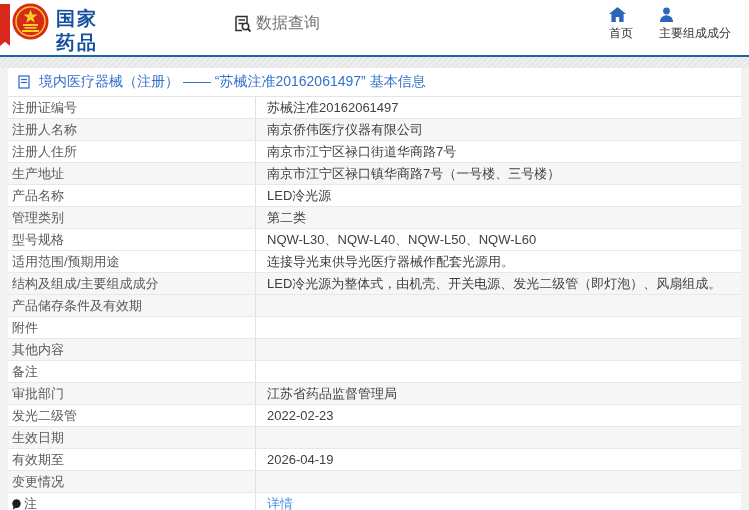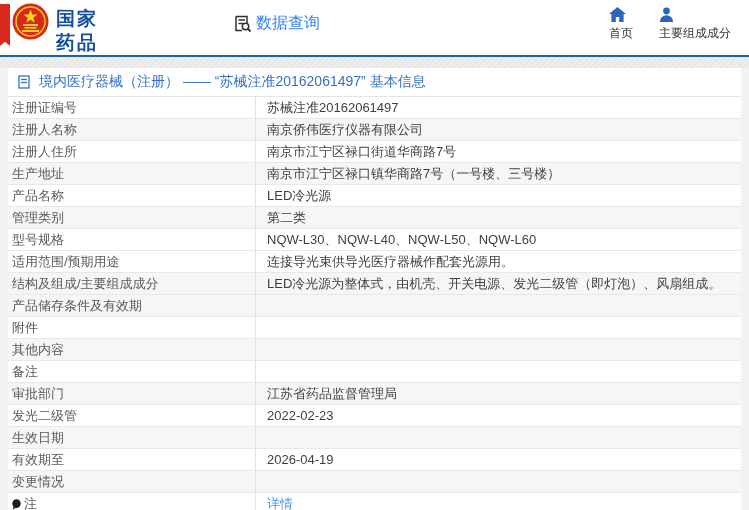--- a/index.html
+++ b/index.html
@@ -14,21 +14,21 @@
 
   .logo-wrap { position:absolute; left:0; top:0; height:55px; display:flex; align-items:flex-start; cursor:pointer; }
   .ribbon { position:absolute; left:0; top:4px; width:10px; height:42px; background:#d8291c;
     clip-path:polygon(0 0,100% 0,100% 100%,50% 90%,0 100%); }
   .emblem { position:absolute; left:12px; top:3px; }
   .titles { position:absolute; left:56px; top:7px; }
   .title-cn { font-size:19px; font-weight:bold; color:#15509f; letter-spacing:2px; line-height:24px; }
   .title-en { font-size:8.5px; color:#2e6db4; margin-top:2px; }
 
   .data-query { position:absolute; left:233px; top:13px; display:flex; align-items:center; gap:4px;
-    font-size:16px; color:#3b82f6; cursor:pointer; }
+    font-size:16px; color:#737373; cursor:pointer; }
 
   .top-nav { position:absolute; right:18px; top:7px; display:flex; gap:26px; }
   .nav-item { display:flex; flex-direction:column; align-items:flex-start; gap:3px; cursor:pointer; }
   .nav-item .lbl { font-size:12px; color:#333; white-space:nowrap; }
 
   
   .content { position:absolute; left:8px; top:68px; width:733px; height:437px; background:#ffffff; }
   .crumb { height:28px; display:flex; align-items:center; gap:9px; padding:0 10px; }
   .crumb-text { font-size:14px; color:#3470cc; }
 

